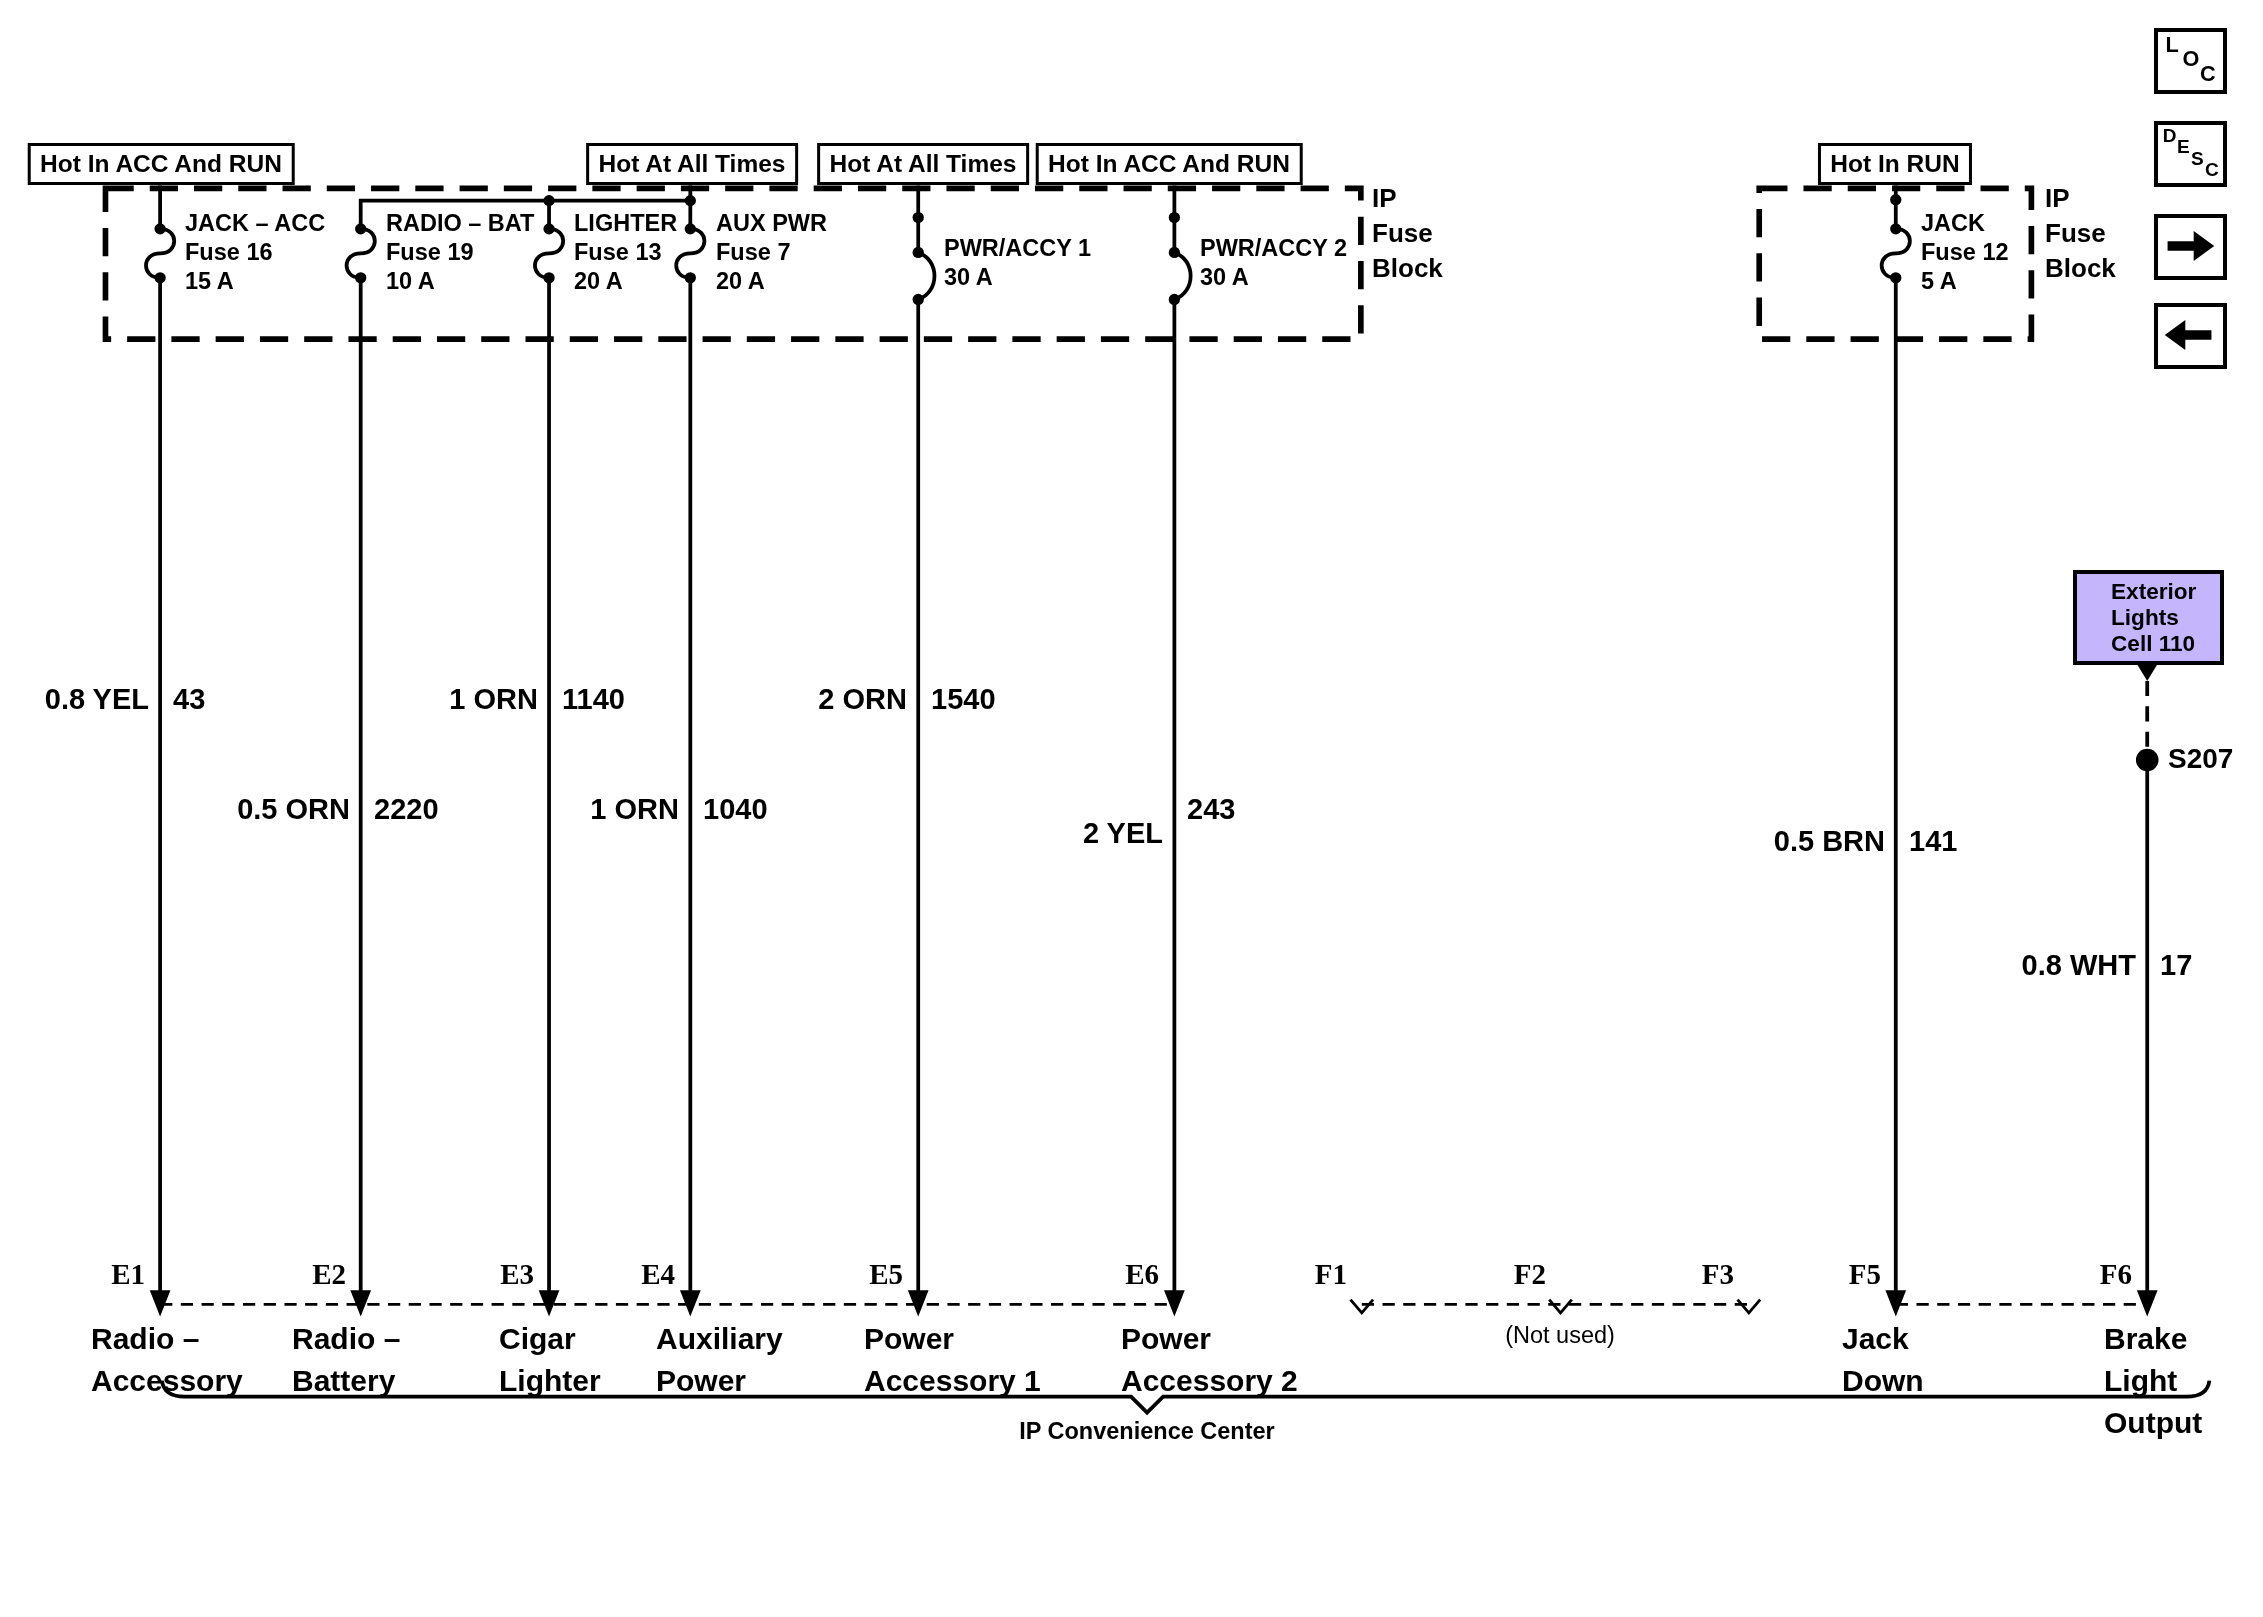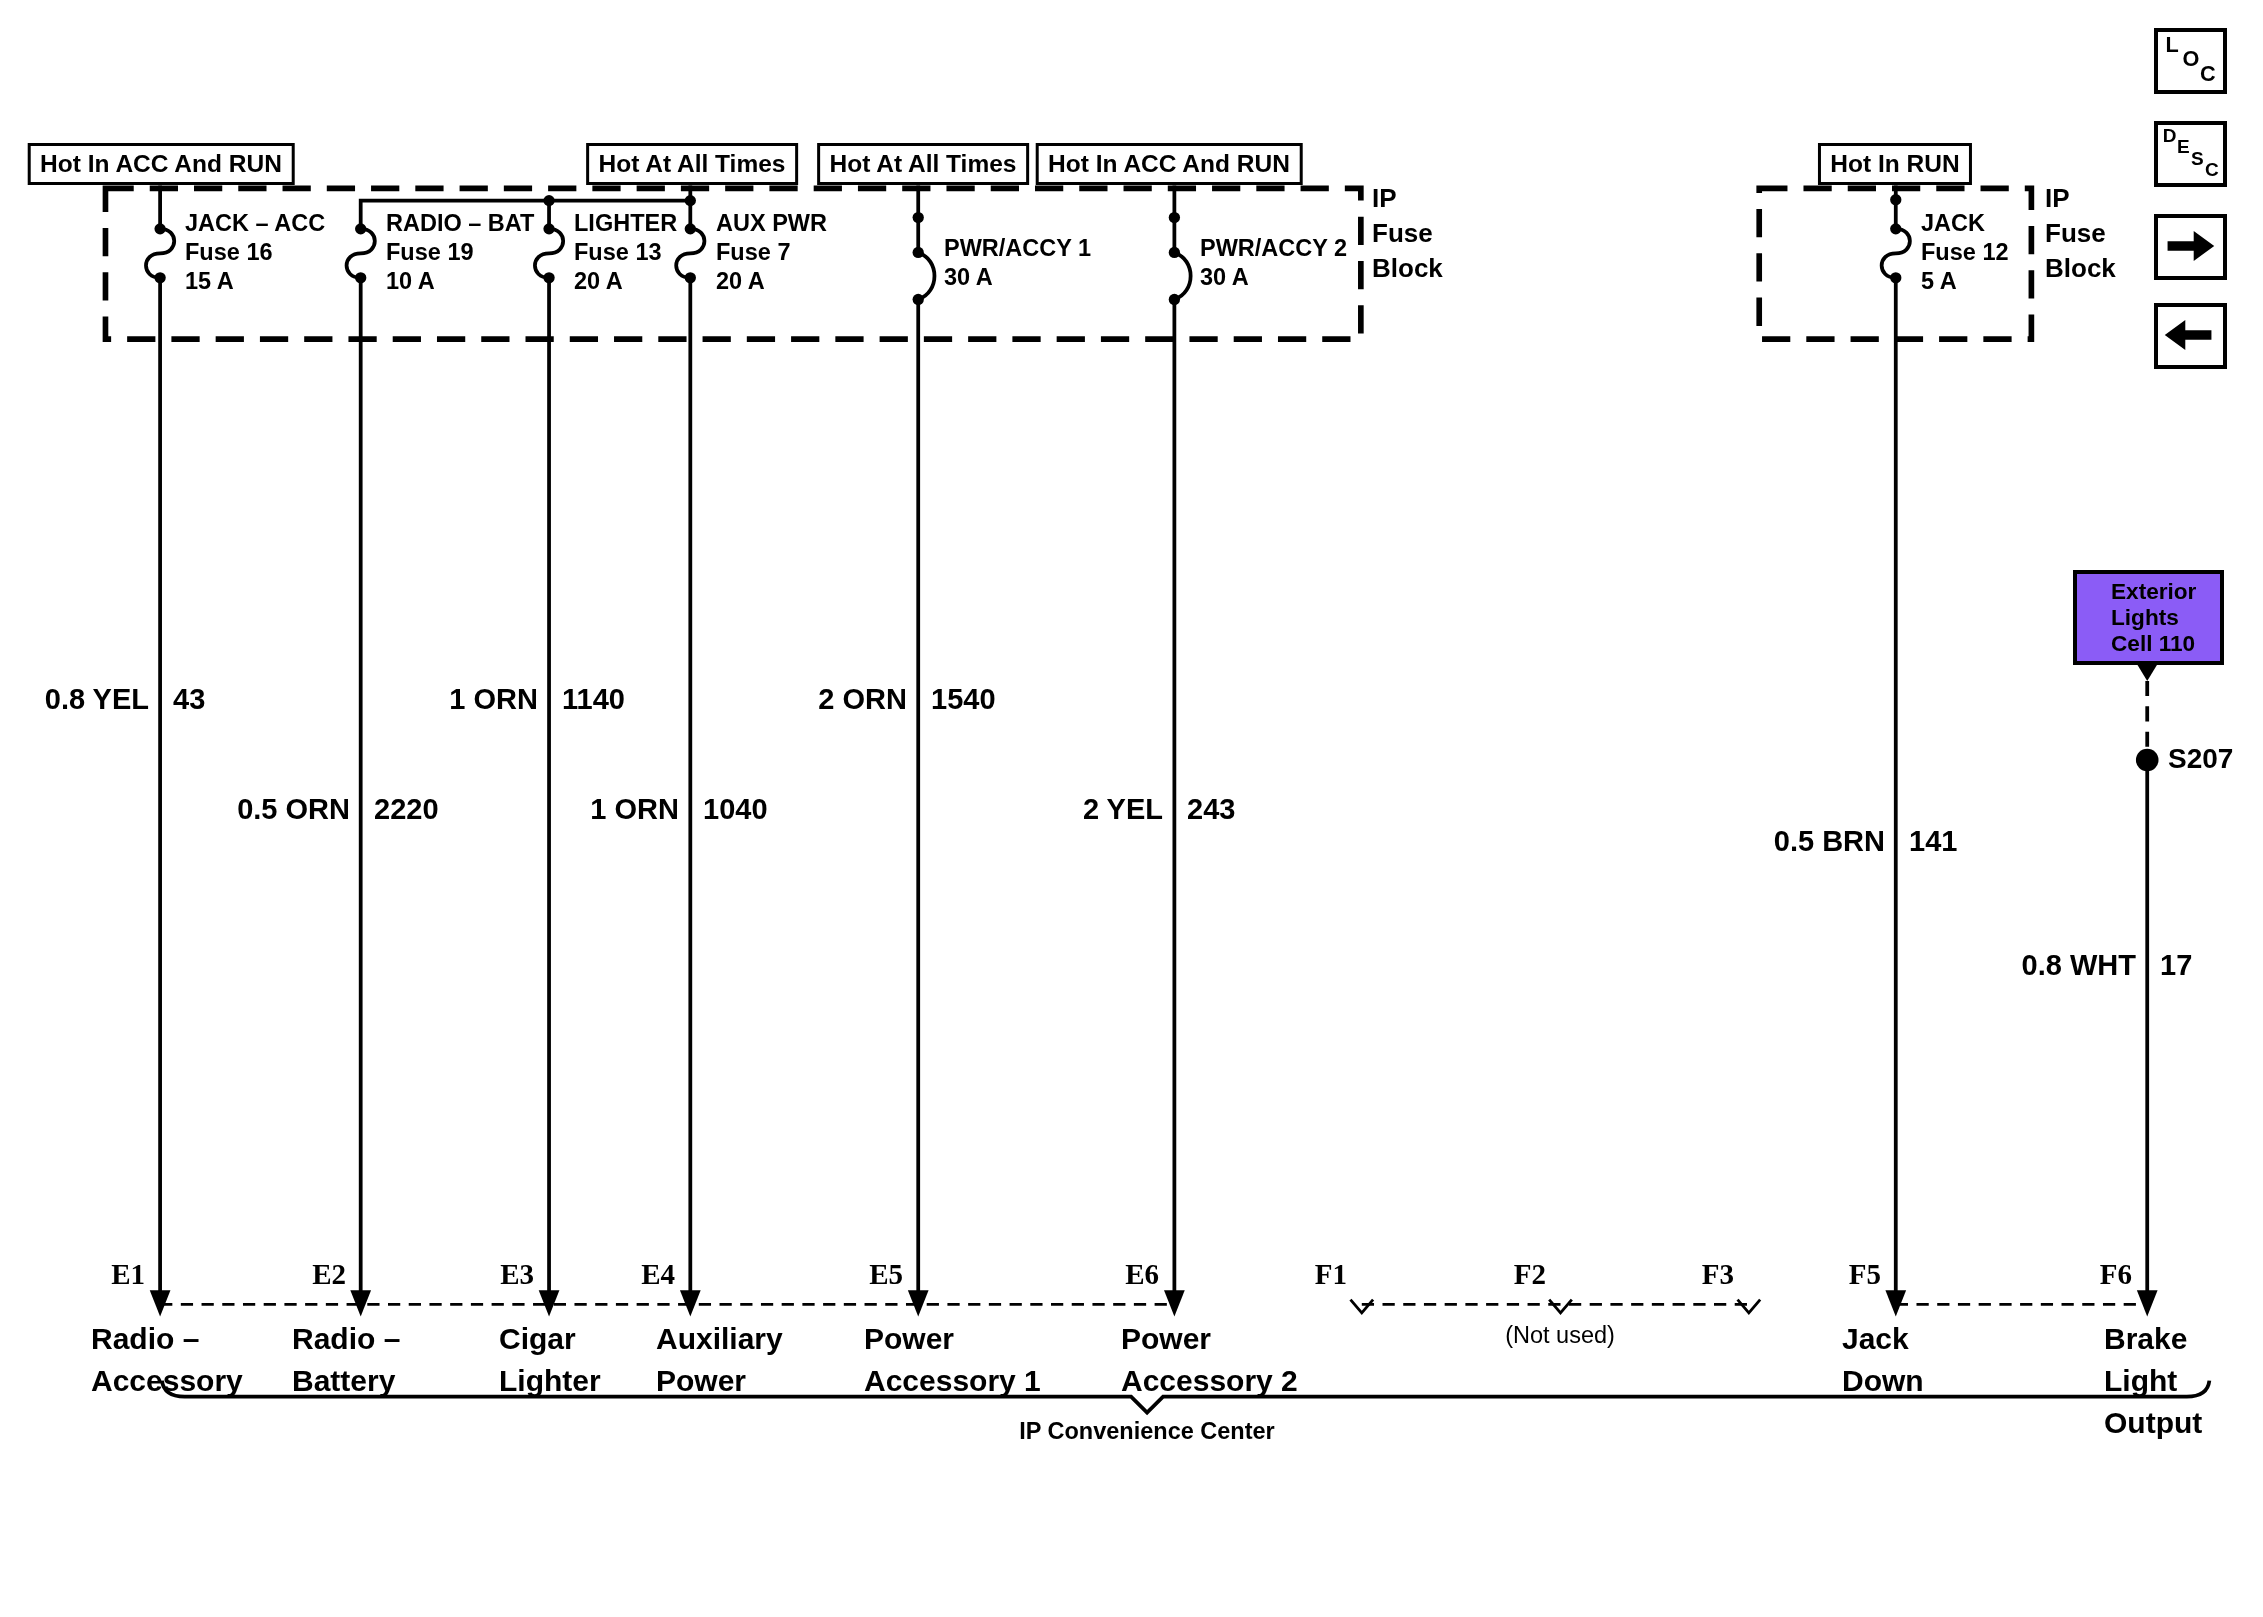--- a/index.html
+++ b/index.html
@@ -8,21 +8,21 @@
   .abs{position:absolute;}
   svg{display:block;}
   .hotbox{position:absolute;transform:translateX(-50%);border:3.8px solid #000;background:#fff;
           padding:3.8px 9.4px;font-size:24.5px;font-weight:700;white-space:nowrap;line-height:28px;}
   .blocklbl{position:absolute;font-size:26px;line-height:35px;font-weight:700;white-space:nowrap;}
   .fuselbl{position:absolute;font-size:23.5px;line-height:29px;font-weight:700;white-space:nowrap;}
   .wirelbl{position:absolute;font-size:29px;font-weight:700;white-space:nowrap;}
   .connid{position:absolute;font-size:29px;font-weight:700;white-space:nowrap;text-align:right;font-family:Liberation Serif, serif;}
   .connname{position:absolute;font-size:30px;line-height:42px;font-weight:700;white-space:nowrap;}
   .note{position:absolute;font-size:23.5px;font-weight:400;white-space:nowrap;transform:translateX(-50%);}
-  .refbox{position:absolute;left:2073px;top:570px;width:151px;border:4.7px solid #000;background:#8b5cf6;
+  .refbox{position:absolute;left:2073px;top:570px;width:151px;border:4.7px solid #000;background:#c4b5fd;
           box-sizing:border-box;padding:4.7px 3.8px 4.7px 34px;font-size:22.6px;line-height:26px;font-weight:700;}
   .splicelbl{position:absolute;font-size:28px;font-weight:700;}
   .footerlbl{position:absolute;transform:translateX(-50%);font-size:23.5px;font-weight:700;white-space:nowrap;}
   .btn{position:absolute;left:2154px;width:73px;height:66px;border:4.7px solid #000;background:#fff;
        box-sizing:border-box;cursor:pointer;}
   .btn span{position:absolute;font-weight:700;}
   .loc span{font-size:21.7px;}
   .desc span{font-size:19px;}
 </style>
 </head>
@@ -164,21 +164,21 @@
   <div class="wirelbl" style="right:2115px;top:683px">0.8 YEL</div>
   <div class="wirelbl" style="left:173px;top:683px">43</div>
   <div class="wirelbl" style="right:1914px;top:793px">0.5 ORN</div>
   <div class="wirelbl" style="left:374px;top:793px">2220</div>
   <div class="wirelbl" style="right:1726px;top:683px">1 ORN</div>
   <div class="wirelbl" style="left:562px;top:683px">1140</div>
   <div class="wirelbl" style="right:1585px;top:793px">1 ORN</div>
   <div class="wirelbl" style="left:703px;top:793px">1040</div>
   <div class="wirelbl" style="right:1357px;top:683px">2 ORN</div>
   <div class="wirelbl" style="left:931px;top:683px">1540</div>
-  <div class="wirelbl" style="right:1101px;top:793px">2 YEL</div>
+  <div class="wirelbl" style="right:1101px;top:817px">2 YEL</div>
   <div class="wirelbl" style="left:1187px;top:793px">243</div>
   <div class="wirelbl" style="right:379px;top:825px">0.5 BRN</div>
   <div class="wirelbl" style="left:1909px;top:825px">141</div>
   <div class="wirelbl" style="right:128px;top:949px">0.8 WHT</div>
   <div class="wirelbl" style="left:2160px;top:949px">17</div>
 
   <div class="refbox">
     <div>Exterior</div>
     <div>Lights</div>
     <div>Cell 110</div>

